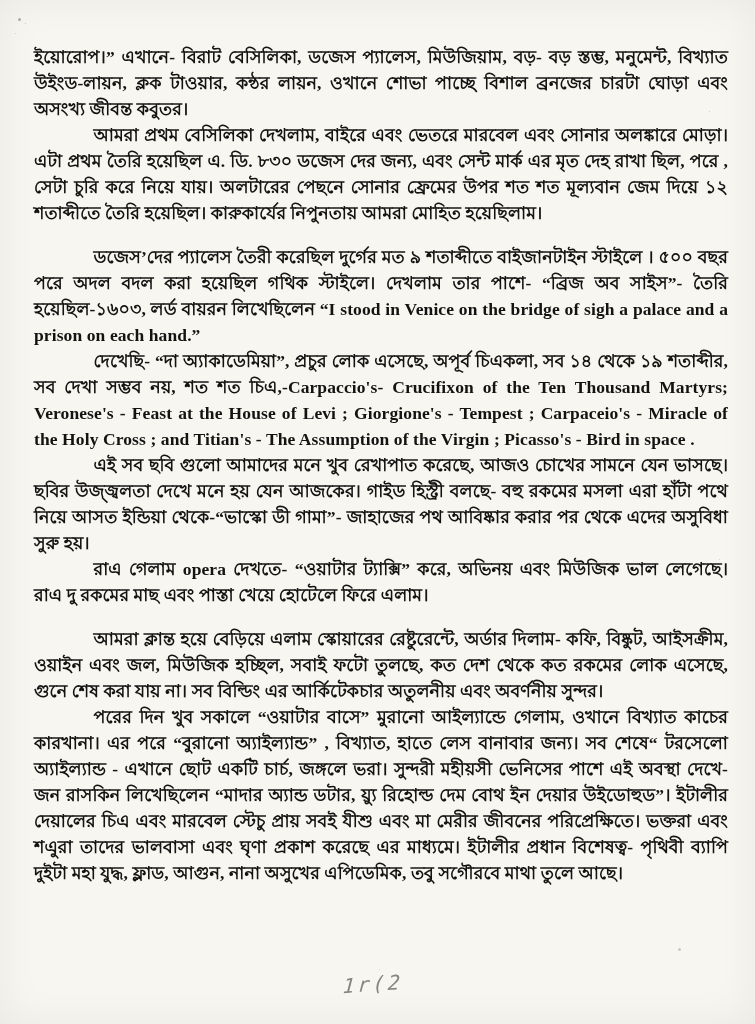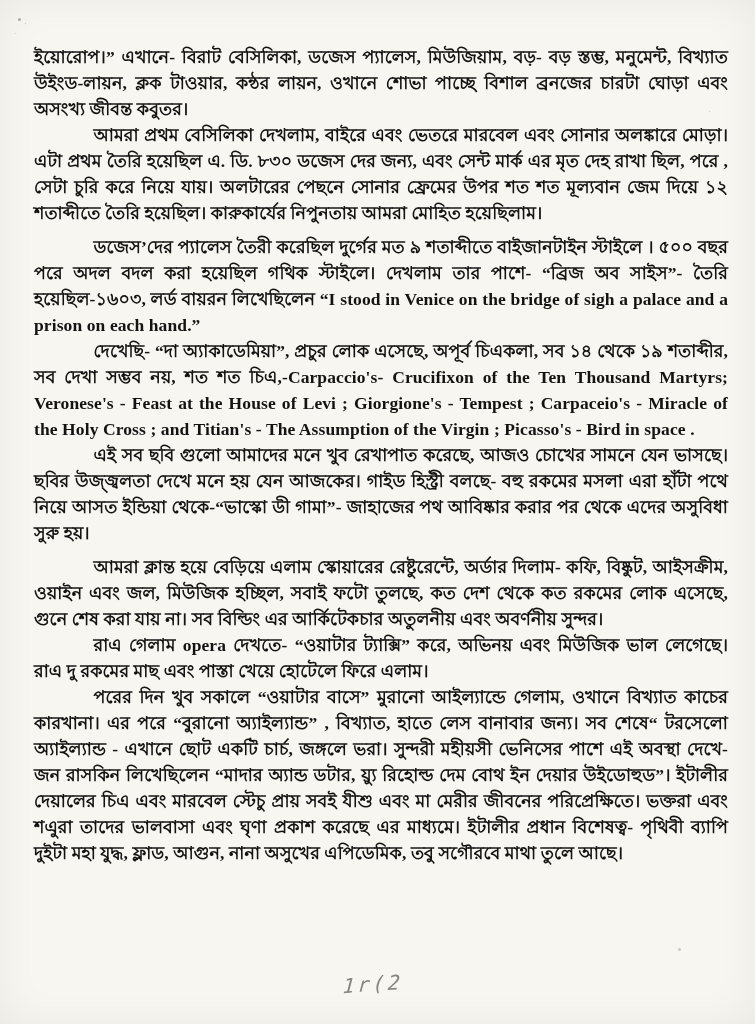--- a/index.html
+++ b/index.html
@@ -25,21 +25,21 @@
     font-size: 17.5px;
     line-height: 26px;
     text-align: justify;
     letter-spacing: 0.1px;
   }
   .text-block p {
     margin: 0;
     font-weight: 600;
   }
   .text-block p.indent { text-indent: 3.4em; }
-  .text-block p.gap { margin-top: 8px; }
+  .text-block p.gap { margin-top: 18px; }
   .pencil {
     position: absolute;
     left: 343px;
     top: 972px;
     font-size: 20px;
     color: #6b6b66;
     font-style: italic;
     transform: rotate(-4deg) skewX(-8deg);
     letter-spacing: 3px;
     font-family: "DejaVu Sans Mono", monospace;
@@ -65,18 +65,18 @@
 <body>
 
 <div class="page">
   <div class="speckles"></div>
   <main class="text-block" id="text-block">
       <p>ইয়োরোপ।” এখানে- বিরাট বেসিলিকা, ডজেস প্যালেস, মিউজিয়াম, বড়- বড় স্তম্ভ, মনুমেন্ট, বিখ্যাত উইংড-লায়ন, ক্লক টাওয়ার, কন্ঠর লায়ন, ওখানে শোভা পাচ্ছে বিশাল ব্রনজের চারটা ঘোড়া এবং অসংখ্য জীবন্ত কবুতর।</p>
       <p class="indent">আমরা প্রথম বেসিলিকা দেখলাম, বাইরে এবং ভেতরে মারবেল এবং সোনার অলঙ্কারে মোড়া। এটা প্রথম তৈরি হয়েছিল এ. ডি. ৮৩০ ডজেস দের জন্য, এবং সেন্ট মার্ক এর মৃত দেহ রাখা ছিল, পরে , সেটা চুরি করে নিয়ে যায়। অলটারের পেছনে সোনার ফ্রেমের উপর শত শত মূল্যবান জেম দিয়ে ১২ শতাব্দীতে তৈরি হয়েছিল। কারুকার্যের নিপুনতায় আমরা মোহিত হয়েছিলাম।</p>
       <p class="indent gap">ডজেস’দের প্যালেস তৈরী করেছিল দুর্গের মত ৯ শতাব্দীতে বাইজানটাইন স্টাইলে । ৫০০ বছর পরে অদল বদল করা হয়েছিল গথিক স্টাইলে। দেখলাম তার পাশে- “ব্রিজ অব সাইস”- তৈরি হয়েছিল-১৬০৩, লর্ড বায়রন লিখেছিলেন “I stood in Venice on the bridge of sigh a palace and a prison on each hand.”</p>
       <p class="indent">দেখেছি- “দা অ্যাকাডেমিয়া”, প্রচুর লোক এসেছে, অপূর্ব চিএকলা, সব ১৪ থেকে ১৯ শতাব্দীর, সব দেখা সম্ভব নয়, শত শত চিএ,-Carpaccio's- Crucifixon of the Ten Thousand Martyrs; Veronese's - Feast at the House of Levi ; Giorgione's - Tempest ; Carpaceio's - Miracle of the Holy Cross ; and Titian's - The Assumption of the Virgin ; Picasso's - Bird in space .</p>
       <p class="indent">এই সব ছবি গুলো আমাদের মনে খুব রেখাপাত করেছে, আজও চোখের সামনে যেন ভাসছে। ছবির উজ্জ্বলতা দেখে মনে হয় যেন আজকের। গাইড হিস্ট্রী বলছে- বহু রকমের মসলা এরা হাঁটা পথে নিয়ে আসত ইন্ডিয়া থেকে-“ভাস্কো ডী গামা”- জাহাজের পথ আবিষ্কার করার পর থেকে এদের অসুবিধা সুরু হয়।</p>
+      <p class="indent">রাএ গেলাম opera দেখতে- “ওয়াটার ট্যাক্সি” করে, অভিনয় এবং মিউজিক ভাল লেগেছে। রাএ দু রকমের মাছ এবং পাস্তা খেয়ে হোটেলে ফিরে এলাম।</p>
       <p class="indent gap">আমরা ক্লান্ত হয়ে বেড়িয়ে এলাম স্কোয়ারের রেষ্টুরেন্টে, অর্ডার দিলাম- কফি, বিষ্কুট, আইসক্রীম, ওয়াইন এবং জল, মিউজিক হচ্ছিল, সবাই ফটো তুলছে, কত দেশ থেকে কত রকমের লোক এসেছে, গুনে শেষ করা যায় না। সব বিল্ডিং এর আর্কিটেকচার অতুলনীয় এবং অবর্ণনীয় সুন্দর।</p>
-      <p class="indent">রাএ গেলাম opera দেখতে- “ওয়াটার ট্যাক্সি” করে, অভিনয় এবং মিউজিক ভাল লেগেছে। রাএ দু রকমের মাছ এবং পাস্তা খেয়ে হোটেলে ফিরে এলাম।</p>
       <p class="indent">পরের দিন খুব সকালে “ওয়াটার বাসে” মুরানো আইল্যান্ডে গেলাম, ওখানে বিখ্যাত কাচের কারখানা। এর পরে “বুরানো অ্যাইল্যান্ড” , বিখ্যাত, হাতে লেস বানাবার জন্য। সব শেষে“ টরসেলো অ্যাইল্যান্ড - এখানে ছোট একটি চার্চ, জঙ্গলে ভরা। সুন্দরী মহীয়সী ভেনিসের পাশে এই অবস্থা দেখে- জন রাসকিন লিখেছিলেন “মাদার অ্যান্ড ডটার, য়্যু রিহোল্ড দেম বোথ ইন দেয়ার উইডোহুড”। ইটালীর দেয়ালের চিএ এবং মারবেল স্টেচু প্রায় সবই যীশু এবং মা মেরীর জীবনের পরিপ্রেক্ষিতে। ভক্তরা এবং শএুরা তাদের ভালবাসা এবং ঘৃণা প্রকাশ করেছে এর মাধ্যমে। ইটালীর প্রধান বিশেষত্ব- পৃথিবী ব্যাপি দুইটা মহা যুদ্ধ, ফ্লাড, আগুন, নানা অসুখের এপিডেমিক, তবু সগৌরবে মাথা তুলে আছে।</p>
     </main>
   <div class="pencil">1r(2</div>
 </div>
 
 </body></html>

